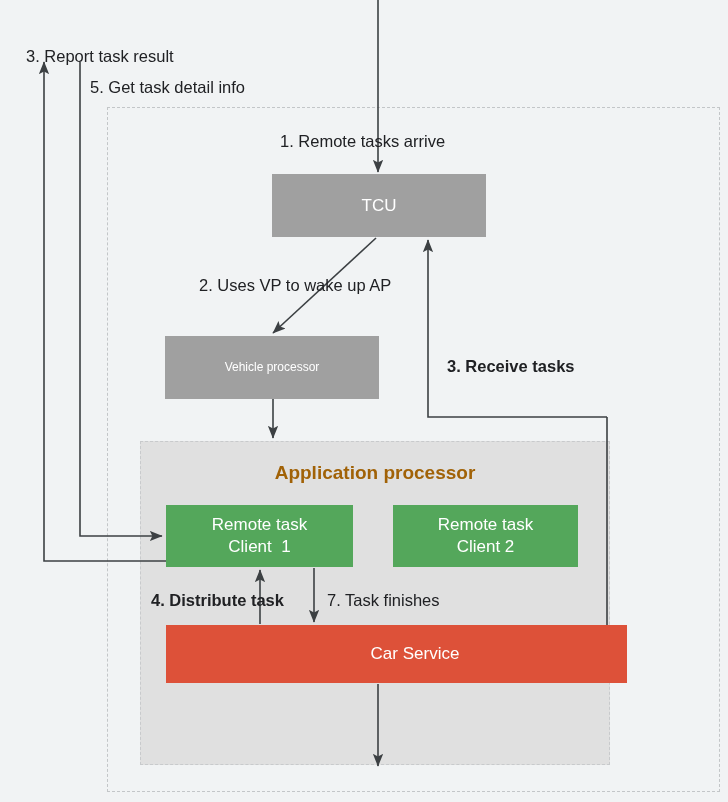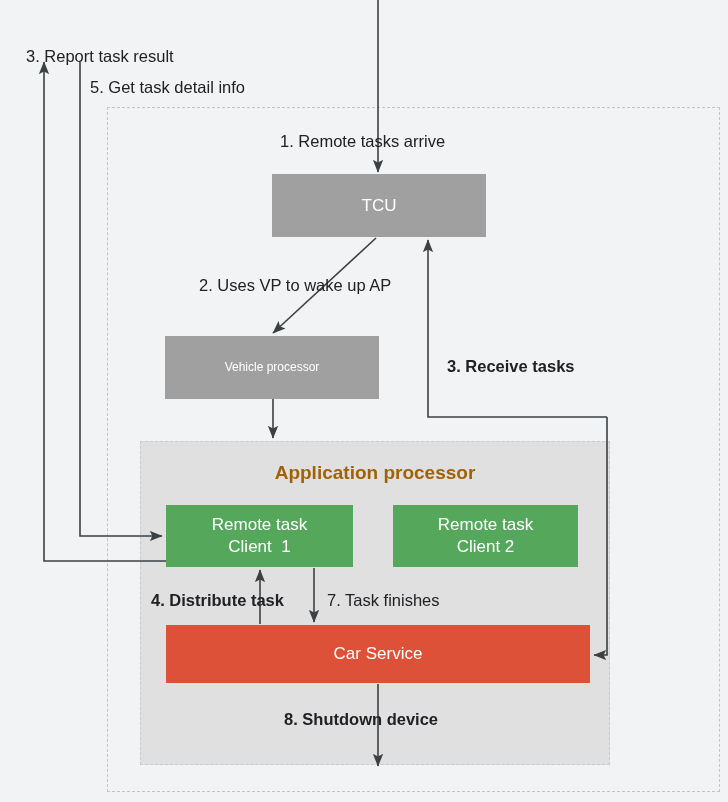--- a/index.html
+++ b/index.html
@@ -32,21 +32,21 @@
     align-items: center;
     justify-content: center;
     text-align: center;
     color: #ffffff;
     font-weight: normal;
     line-height: 1.28;
     white-space: pre;
   }
   .box-gray   { background: #a0a0a0; }
   .box-green  { background: #54a75b; }
-  .box-red    { background: #dd5139; }
+  .box-red    { background: #dd5139; padding-left: 37px; }
 
   .outer-dashed {
     position: absolute;
     left: 107px; top: 107px;
     width: 613px; height: 685px;
     border: 1px dashed #c3c6c8;
     box-sizing: border-box;
     background: transparent;
   }
   .ap-region {
@@ -141,15 +141,14 @@
   <div class="label bold" style="left:447px; top:357px;">3. Receive tasks</div>
 
   <div class="label bold" style="left:151px; top:591px;">4. Distribute task</div>
 
   <div class="label" style="left:90px; top:78px;">5. Get task detail info</div>
 
   <div class="label" style="left:26px; top:47px;">3. Report task result</div>
 
   <div class="label" style="left:327px; top:591px;">7. Task finishes</div>
 
-  <div class="label bold" style="left:284px; top:710px;">8. Shutdown device</div>
 
 </div>
 
 </body></html>

